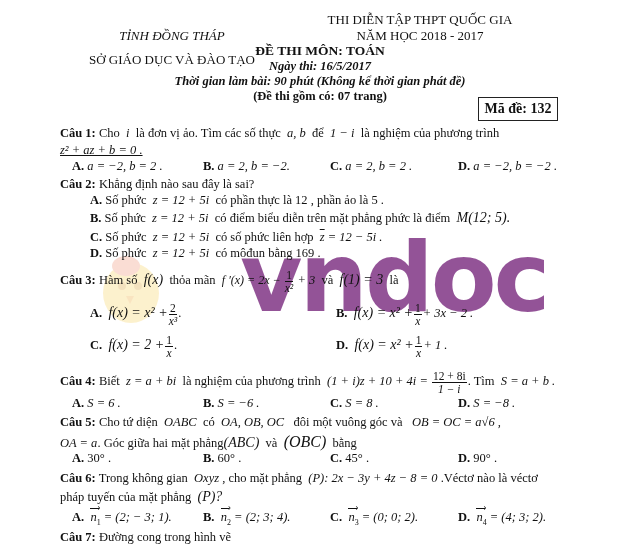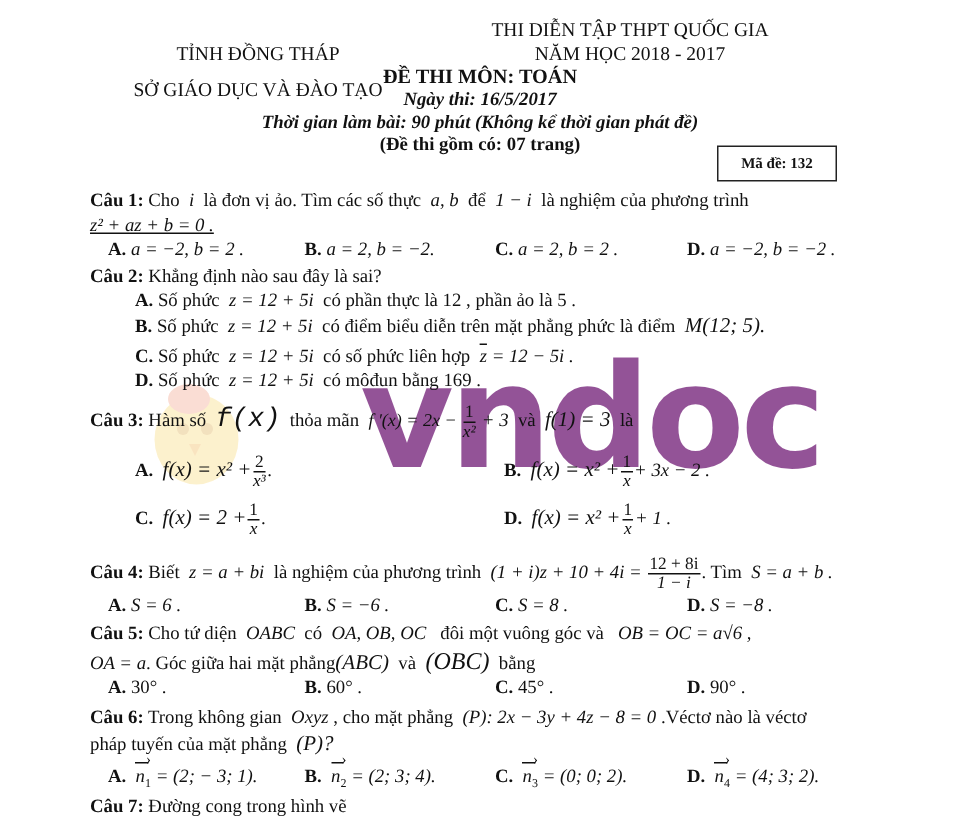--- a/index.html
+++ b/index.html
@@ -5,21 +5,21 @@
   html, body { margin:0; padding:0; background:#ffffff; }
   body { width:640px; height:549px; position:relative; overflow:hidden;
          font-family:"Liberation Serif", "DejaVu Serif", serif; color:#111; font-size:12.5px; }
   .abs { position:absolute; white-space:nowrap; }
   .hdr { font-size:13px; text-align:center; }
   .bold { font-weight:bold; }
   .it { font-style:italic; }
   .c { text-align:center; left:0; width:640px; }
   .m { font-family:"Liberation Serif", serif; font-style:italic; }
   .code-box { position:absolute; left:478px; top:97px; width:78px; height:22px; border:1px solid #222;
-              font-weight:bold; font-size:10px; display:flex; align-items:center; justify-content:center; }
+              font-weight:bold; font-size:14px; display:flex; align-items:center; justify-content:center; }
   .q { font-weight:bold; }
   .opt { font-weight:bold; }
   .frac { display:inline-block; vertical-align:middle; text-align:center; font-size:11.5px; line-height:12px; margin:0 1px; }
   .frac .n { display:block; border-bottom:1px solid #111; padding:0 1px; }
   .frac .d { display:block; font-style:italic; }
   .vec { position:relative; font-style:italic; }
   .vec::before { content:""; position:absolute; left:0; right:-2px; top:-2px; border-top:1px solid #111; }
   .vec::after { content:"›"; position:absolute; right:-4px; top:-9px; font-size:10px; font-style:normal; }
   .bar { text-decoration:overline; }
   sub { font-size:8px; }
@@ -36,21 +36,21 @@
   <ellipse cx="30" cy="18" rx="14" ry="10" fill="#f6c2b2"></ellipse>
   <circle cx="26" cy="38" r="4" fill="#e9c98a"></circle>
   <circle cx="42" cy="38" r="4" fill="#e9c98a"></circle>
   <path d="M30 48 L38 48 L34 56 Z" fill="#f5cf8e"></path>
 </svg>
 <div class="wm">vndoc</div>
 
 <div class="layer">
 
   <div class="abs hdr" style="left:82px;top:12px;width:180px;margin-top:40px;">SỞ GIÁO DỤC VÀ ĐÀO TẠO</div>
-  <div class="abs hdr" style="left:82px;top:28px;width:180px;">TỈNH ĐỒNG THÁP</div>
+  <div class="abs hdr" style="left:82px;top:28px;width:180px;font-style:italic;">TỈNH ĐỒNG THÁP</div>
   <div class="abs hdr" style="left:320px;top:12px;width:200px;">THI DIỄN TẬP THPT QUỐC GIA</div>
   <div class="abs hdr" style="left:320px;top:28px;width:200px;">NĂM HỌC 2018 - 2017</div>
   <div class="abs c bold" style="top:43px;font-size:13.5px;">ĐỀ THI MÔN: TOÁN</div>
   <div class="abs c bold it" style="top:59px;font-size:12.5px;">Ngày thi: 16/5/2017</div>
   <div class="abs c bold it" style="top:74px;font-size:12.5px;">Thời gian làm bài: 90 phút (Không kể thời gian phát đề)</div>
   <div class="abs c bold" style="top:89px;font-size:12.5px;">(Đề thi gồm có: 07 trang)</div>
   <div class="code-box">Mã đề: 132</div>
 
   <div class="abs" style="left:60px;top:126px;">
     <span class="q">Câu 1:</span>
@@ -71,21 +71,21 @@
   <div class="abs" style="left:60px;top:177px;">
     <span class="q">Câu 2:</span> <span>Khẳng định nào sau đây là sai?</span>
   </div>
   <div class="abs" style="left:90px;top:193px;"><span class="opt">A.</span> <span>Số phức</span>&nbsp; <span class="m">z = 12 + 5i</span>&nbsp; <span>có phần thực là  12 , phần ảo là  5 .</span></div>
   <div class="abs" style="left:90px;top:210px;"><span class="opt">B.</span> <span>Số phức</span>&nbsp; <span class="m">z = 12 + 5i</span>&nbsp; <span>có điểm biểu diễn trên mặt phẳng phức là điểm</span>&nbsp; <span class="m" style="font-size:14px;">M(12; 5).</span></div>
   <div class="abs" style="left:90px;top:230px;"><span class="opt">C.</span> <span>Số phức</span>&nbsp; <span class="m">z = 12 + 5i</span>&nbsp; <span>có số phức liên hợp</span>&nbsp; <span class="m bar">z</span><span class="m"> = 12 − 5i .</span></div>
   <div class="abs" style="left:90px;top:246px;"><span class="opt">D.</span> <span>Số phức</span>&nbsp; <span class="m">z = 12 + 5i</span>&nbsp; <span>có môđun bằng  169 .</span></div>
 
   <div class="abs" style="left:60px;top:265px;line-height:30px;">
     <span class="q">Câu 3:</span> <span>Hàm số</span>&nbsp;
-    <span class="m" style="font-size:18px;font-family:Liberation Mono, monospace;">f(x)</span>&nbsp;
+    <span class="m" style="font-size:14px;">f(x)</span>&nbsp;
     <span>thỏa mãn</span>&nbsp;
     <span class="m" style="font-size:12px;font-family:Liberation Serif, serif;">f ′(x) = 2x −</span>
     <span class="frac"><span class="n">1</span><span class="d">x²</span></span>
     <span class="m">+ 3</span>&nbsp;
     <span>và</span>&nbsp;
     <span class="m" style="font-size:14px;">f(1) = 3</span>&nbsp;
     <span>là</span>
   </div>
   <div class="abs" style="left:90px;top:298px;line-height:30px;"><span class="opt">A.</span>&nbsp; <span class="m" style="font-size:14px;">f(x) = x² +</span><span class="frac"><span class="n">2</span><span class="d">x³</span></span><span>.</span></div>
   <div class="abs" style="left:336px;top:298px;line-height:30px;"><span class="opt">B.</span>&nbsp; <span class="m" style="font-size:14px;">f(x) = x² +</span><span class="frac"><span class="n">1</span><span class="d">x</span></span><span class="m">+ 3x − 2 .</span></div>

